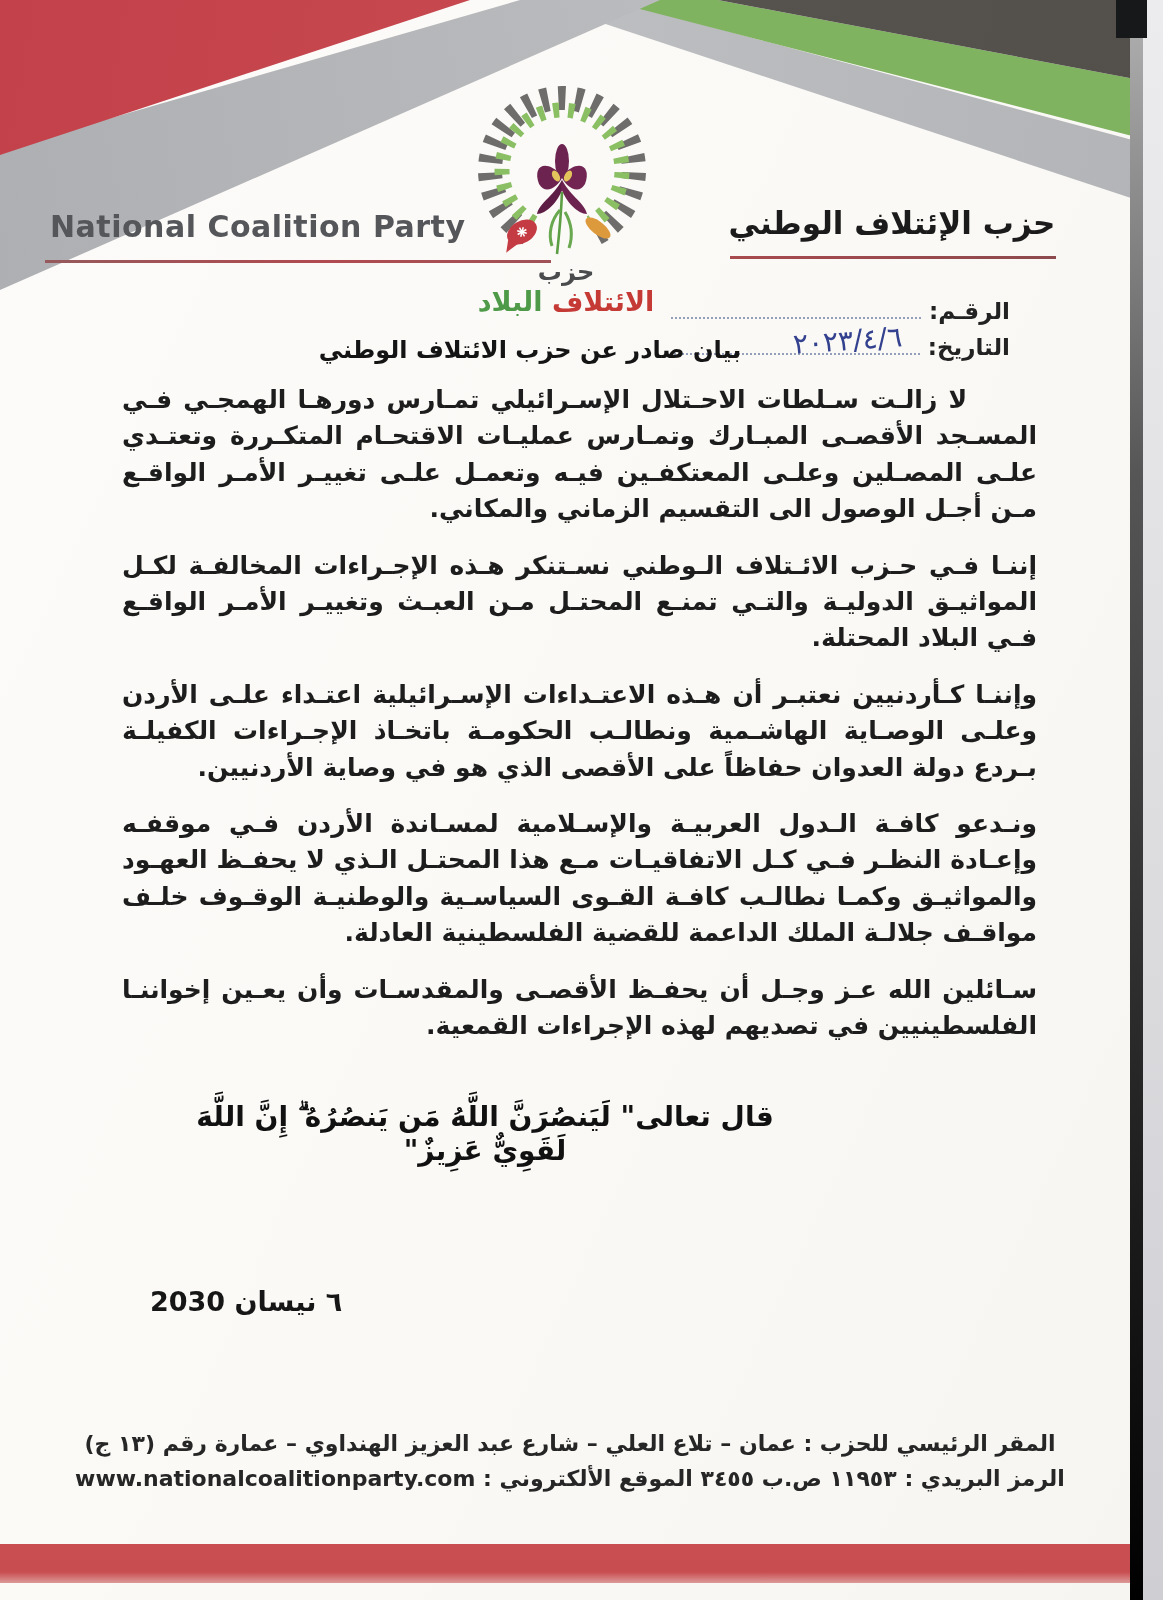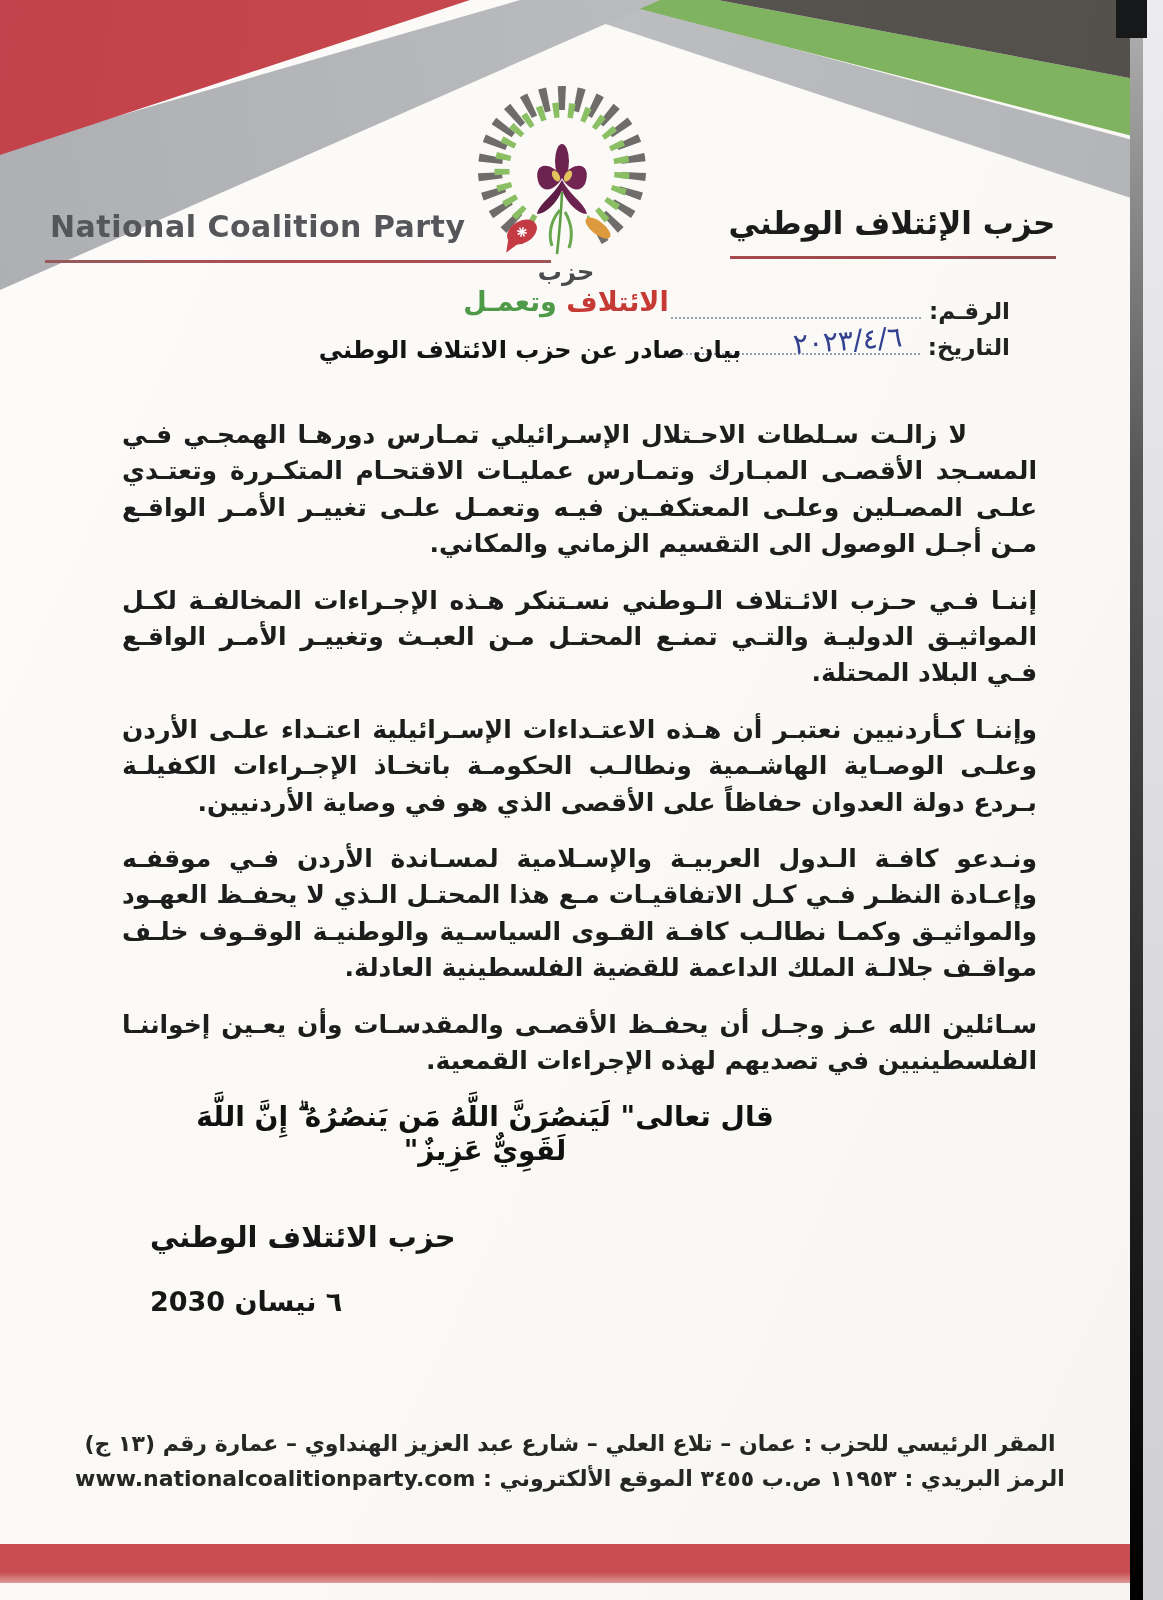--- a/index.html
+++ b/index.html
@@ -43,21 +43,21 @@
   .meta{position:absolute;right:130px;top:298px;direction:rtl;color:#222;
      font-weight:bold;font-size:23px;}
   .meta-row{height:36px;white-space:nowrap;}
   .dotline{display:inline-block;width:250px;border-bottom:2px dotted #94a0ba;
      margin-bottom:5px;position:relative;vertical-align:bottom;}
   .handwrite{position:absolute;right:18px;bottom:-4px;color:#33418f;
      font-size:28px;font-weight:normal;transform:rotate(-4deg);white-space:nowrap;}
   
   .doc-title{position:absolute;left:170px;top:336px;width:720px;text-align:center;
      font-size:24px;font-weight:bold;color:#141414;direction:rtl;}
-  .body-text{position:absolute;left:122px;top:417px;width:915px;direction:rtl;
+  .body-text{position:absolute;left:122px;top:382px;width:915px;direction:rtl;
      text-align:justify;font-size:25px;font-weight:bold;color:#1d1d1d;line-height:36.4px;}
   .body-text p{margin:0 0 20px 0;}
   .body-text p.indent{text-indent:70px;}
   .quote{position:absolute;left:190px;top:1100px;width:590px;text-align:center;
      font-size:28px;font-weight:bold;color:#111;direction:rtl;}
   .sig-name{position:absolute;left:150px;top:1220px;font-size:29px;font-weight:bold;
      color:#161616;direction:rtl;}
   .sig-date{position:absolute;left:150px;top:1286px;font-size:27px;font-weight:bold;
      color:#161616;direction:rtl;}
   
@@ -112,21 +112,21 @@
             <line x1="77" y1="148" x2="87" y2="148"></line>
             <line x1="82" y1="143" x2="82" y2="153"></line>
             <line x1="78.5" y1="144.5" x2="85.5" y2="151.5"></line>
             <line x1="85.5" y1="144.5" x2="78.5" y2="151.5"></line>
           </g>
         </g>
 
         <ellipse cx="158" cy="144" rx="15" ry="6.5" fill="#dd9a3c" transform="rotate(38 158 144)"></ellipse>
       </svg>
       <div class="logo-word1">حزب</div>
-      <div class="logo-word2"><span class="w-red">الائتلاف</span> <span class="w-green">وتعمـل</span></div>
+      <div class="logo-word2"><span class="w-red">الائتلاف</span> <span class="w-green">البلاد</span></div>
     </div>
 
     <div class="meta">
       <div class="meta-row">
         <span>الرقـم:</span>
         <span class="dotline"></span>
       </div>
       <div class="meta-row">
         <span>التاريخ:</span>
         <span class="dotline"><span class="handwrite">٢٠٢٣/٤/٦</span></span>
@@ -138,21 +138,20 @@
     <div class="body-text">
       <p class="indent">لا زالـت سـلطات الاحـتلال الإسـرائيلي تمـارس دورهـا الهمجـي فـي المسـجد الأقصـى المبـارك وتمـارس عمليـات الاقتحـام المتكـررة وتعتـدي علـى المصـلين وعلـى المعتكفـين فيـه وتعمـل علـى تغييـر الأمـر الواقـع مـن أجـل الوصول الى التقسيم الزماني والمكاني.</p>
       <p>إننـا فـي حـزب الائـتلاف الـوطني نسـتنكر هـذه الإجـراءات المخالفـة لكـل المواثيـق الدوليـة والتـي تمنـع المحتـل مـن العبـث وتغييـر الأمـر الواقـع فـي البلاد المحتلة.</p>
       <p>وإننـا كـأردنيين نعتبـر أن هـذه الاعتـداءات الإسـرائيلية اعتـداء علـى الأردن وعلـى الوصـاية الهاشـمية ونطالـب الحكومـة باتخـاذ الإجـراءات الكفيلـة بـردع دولة العدوان حفاظاً على الأقصى الذي هو في وصاية الأردنيين.</p>
       <p>ونـدعو كافـة الـدول العربيـة والإسـلامية لمسـاندة الأردن فـي موقفـه وإعـادة النظـر فـي كـل الاتفاقيـات مـع هذا المحتـل الـذي لا يحفـظ العهـود والمواثيـق وكمـا نطالـب كافـة القـوى السياسـية والوطنيـة الوقـوف خلـف مواقـف جلالـة الملك الداعمة للقضية الفلسطينية العادلة.</p>
       <p>سـائلين الله عـز وجـل أن يحفـظ الأقصـى والمقدسـات وأن يعـين إخواننـا الفلسطينيين في تصديهم لهذه الإجراءات القمعية.</p>
     </div>
 
     <div class="quote">قال تعالى" لَيَنصُرَنَّ اللَّهُ مَن يَنصُرُهُ ۗ إِنَّ اللَّهَ لَقَوِيٌّ عَزِيزٌ"</div>
 
-    <div class="sig-name">حزب الائتلاف الوطني</div>
     <div class="sig-date">٦ نيسان 2030</div>
 
     <div class="footer">
       <div>المقر الرئيسي للحزب : عمان – تلاع العلي – شارع عبد العزيز الهنداوي – عمارة رقم (١٣ ج)</div>
       <div>الرمز البريدي : ١١٩٥٣ ص.ب ٣٤٥٥ الموقع الألكتروني : www.nationalcoalitionparty.com</div>
     </div>
 
     <div class="bottom-band"></div>
   </div>
 

